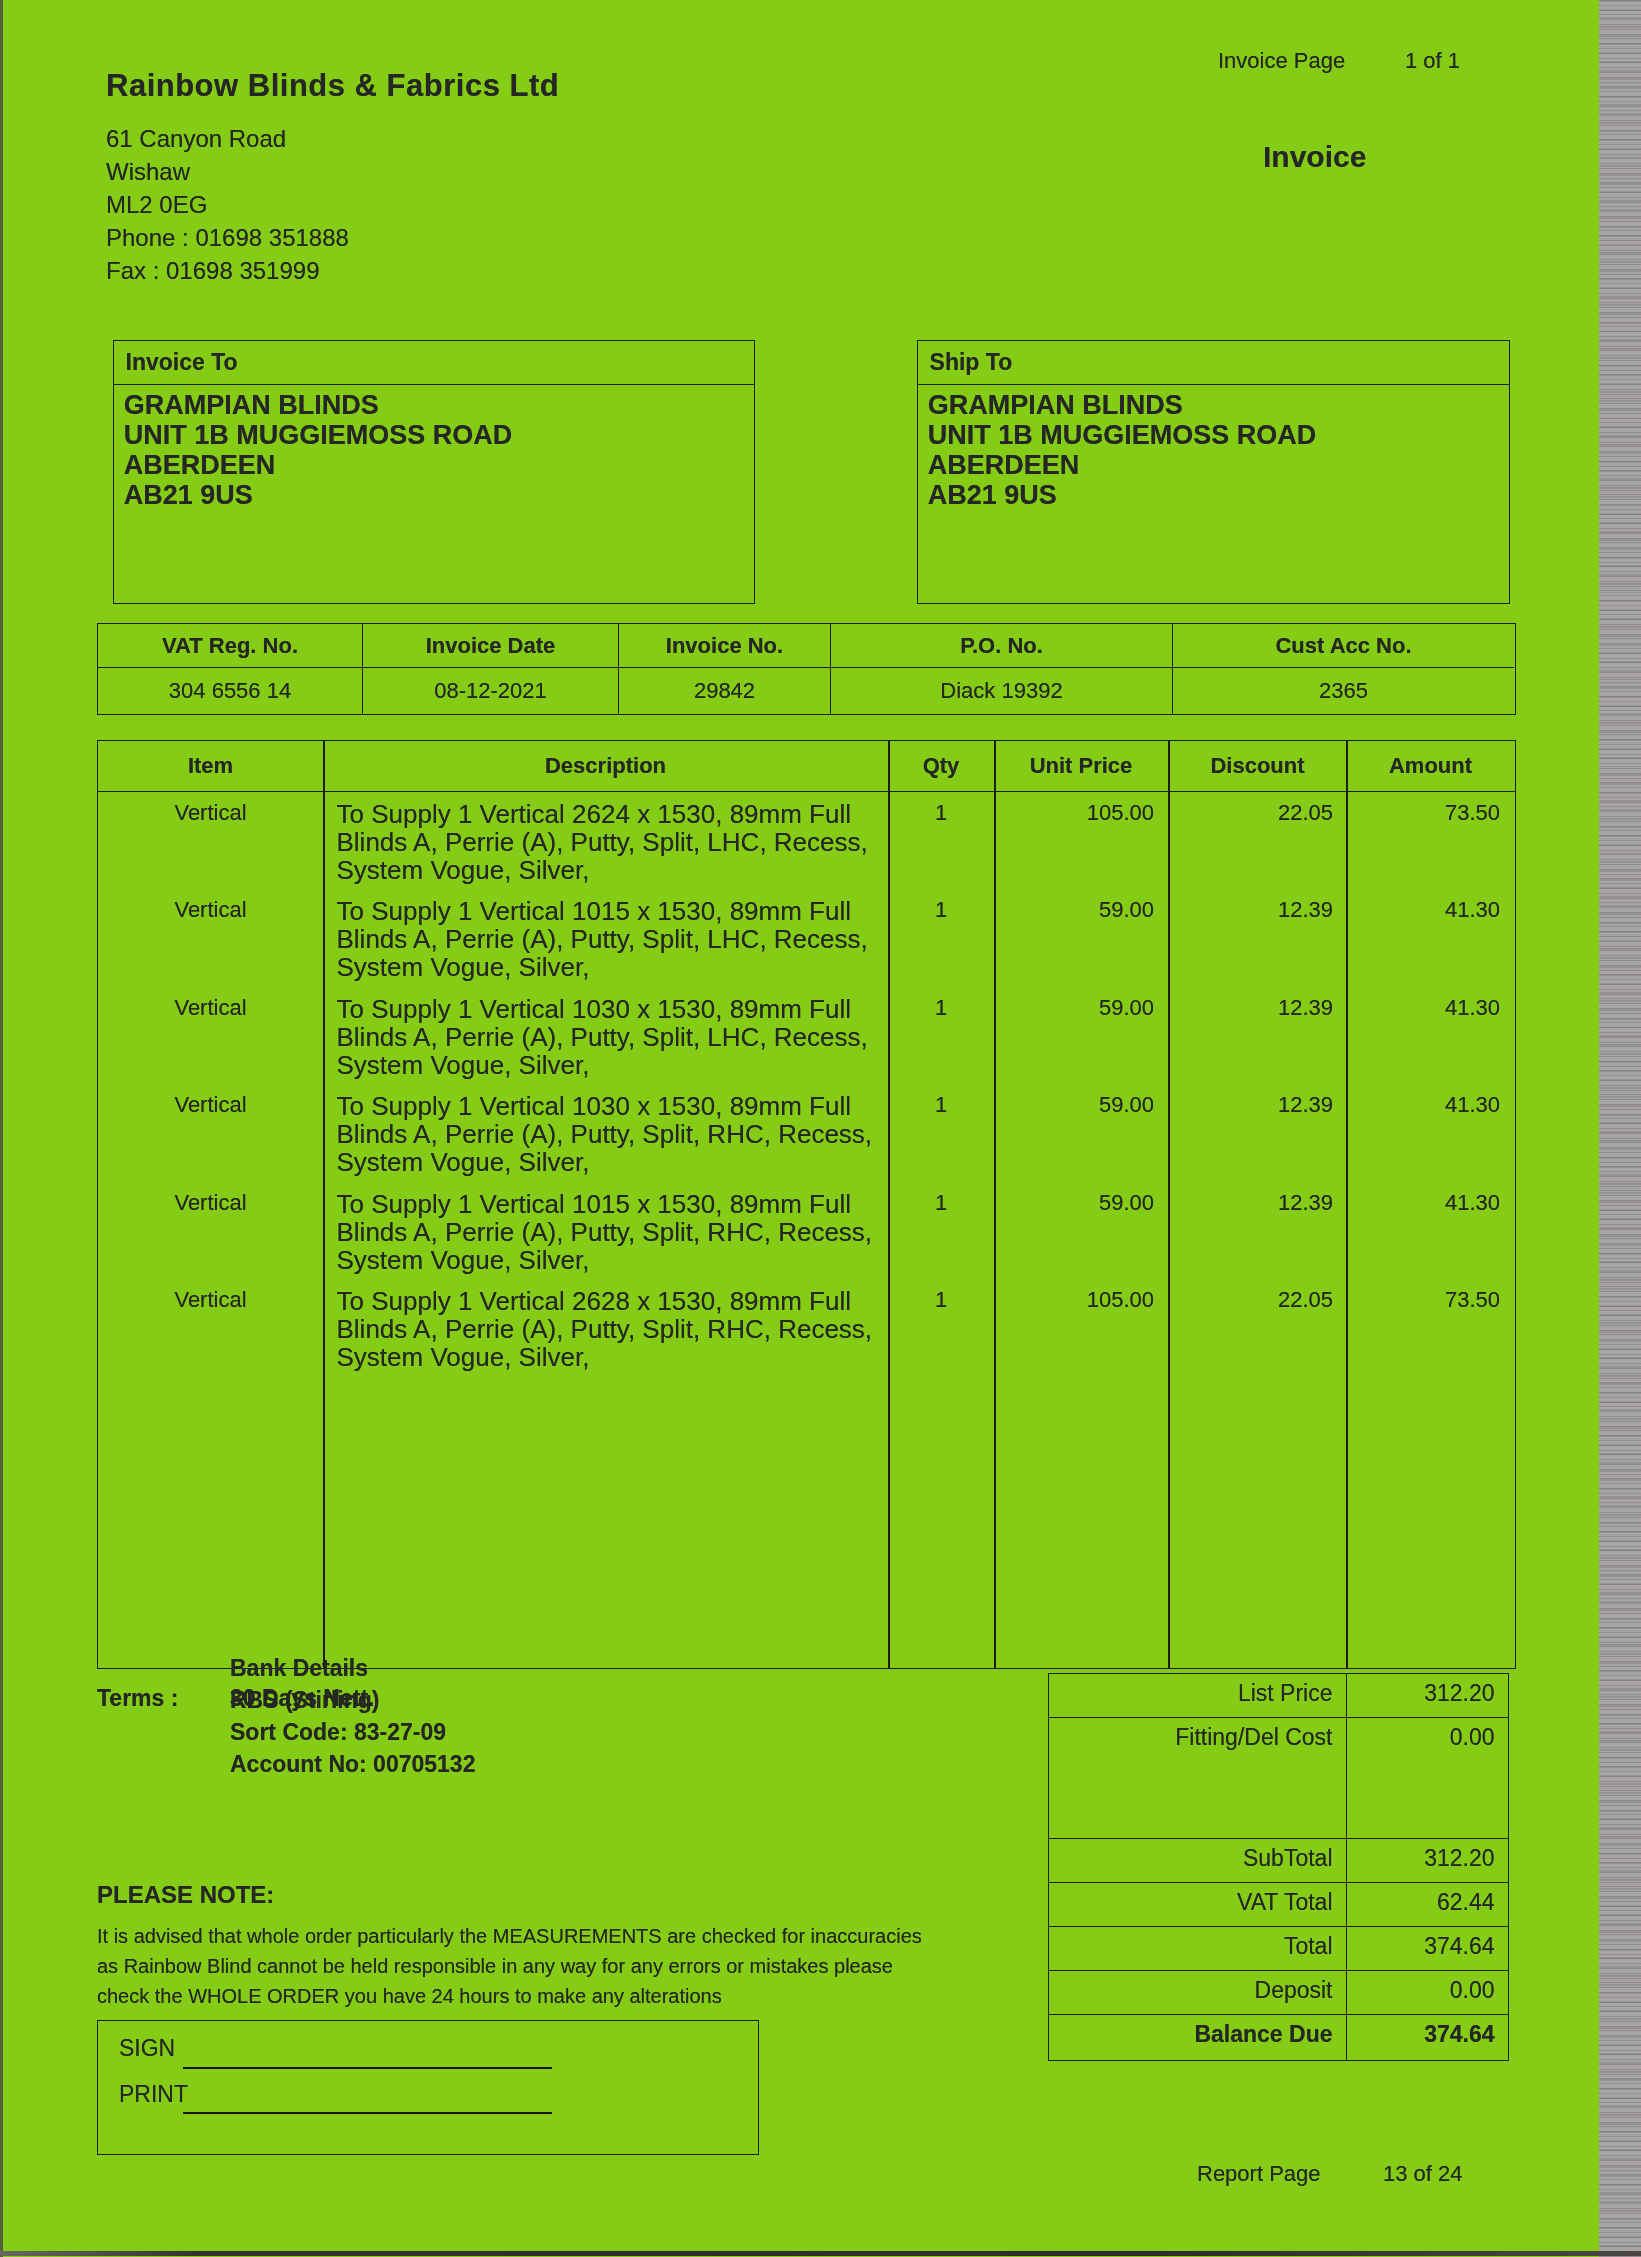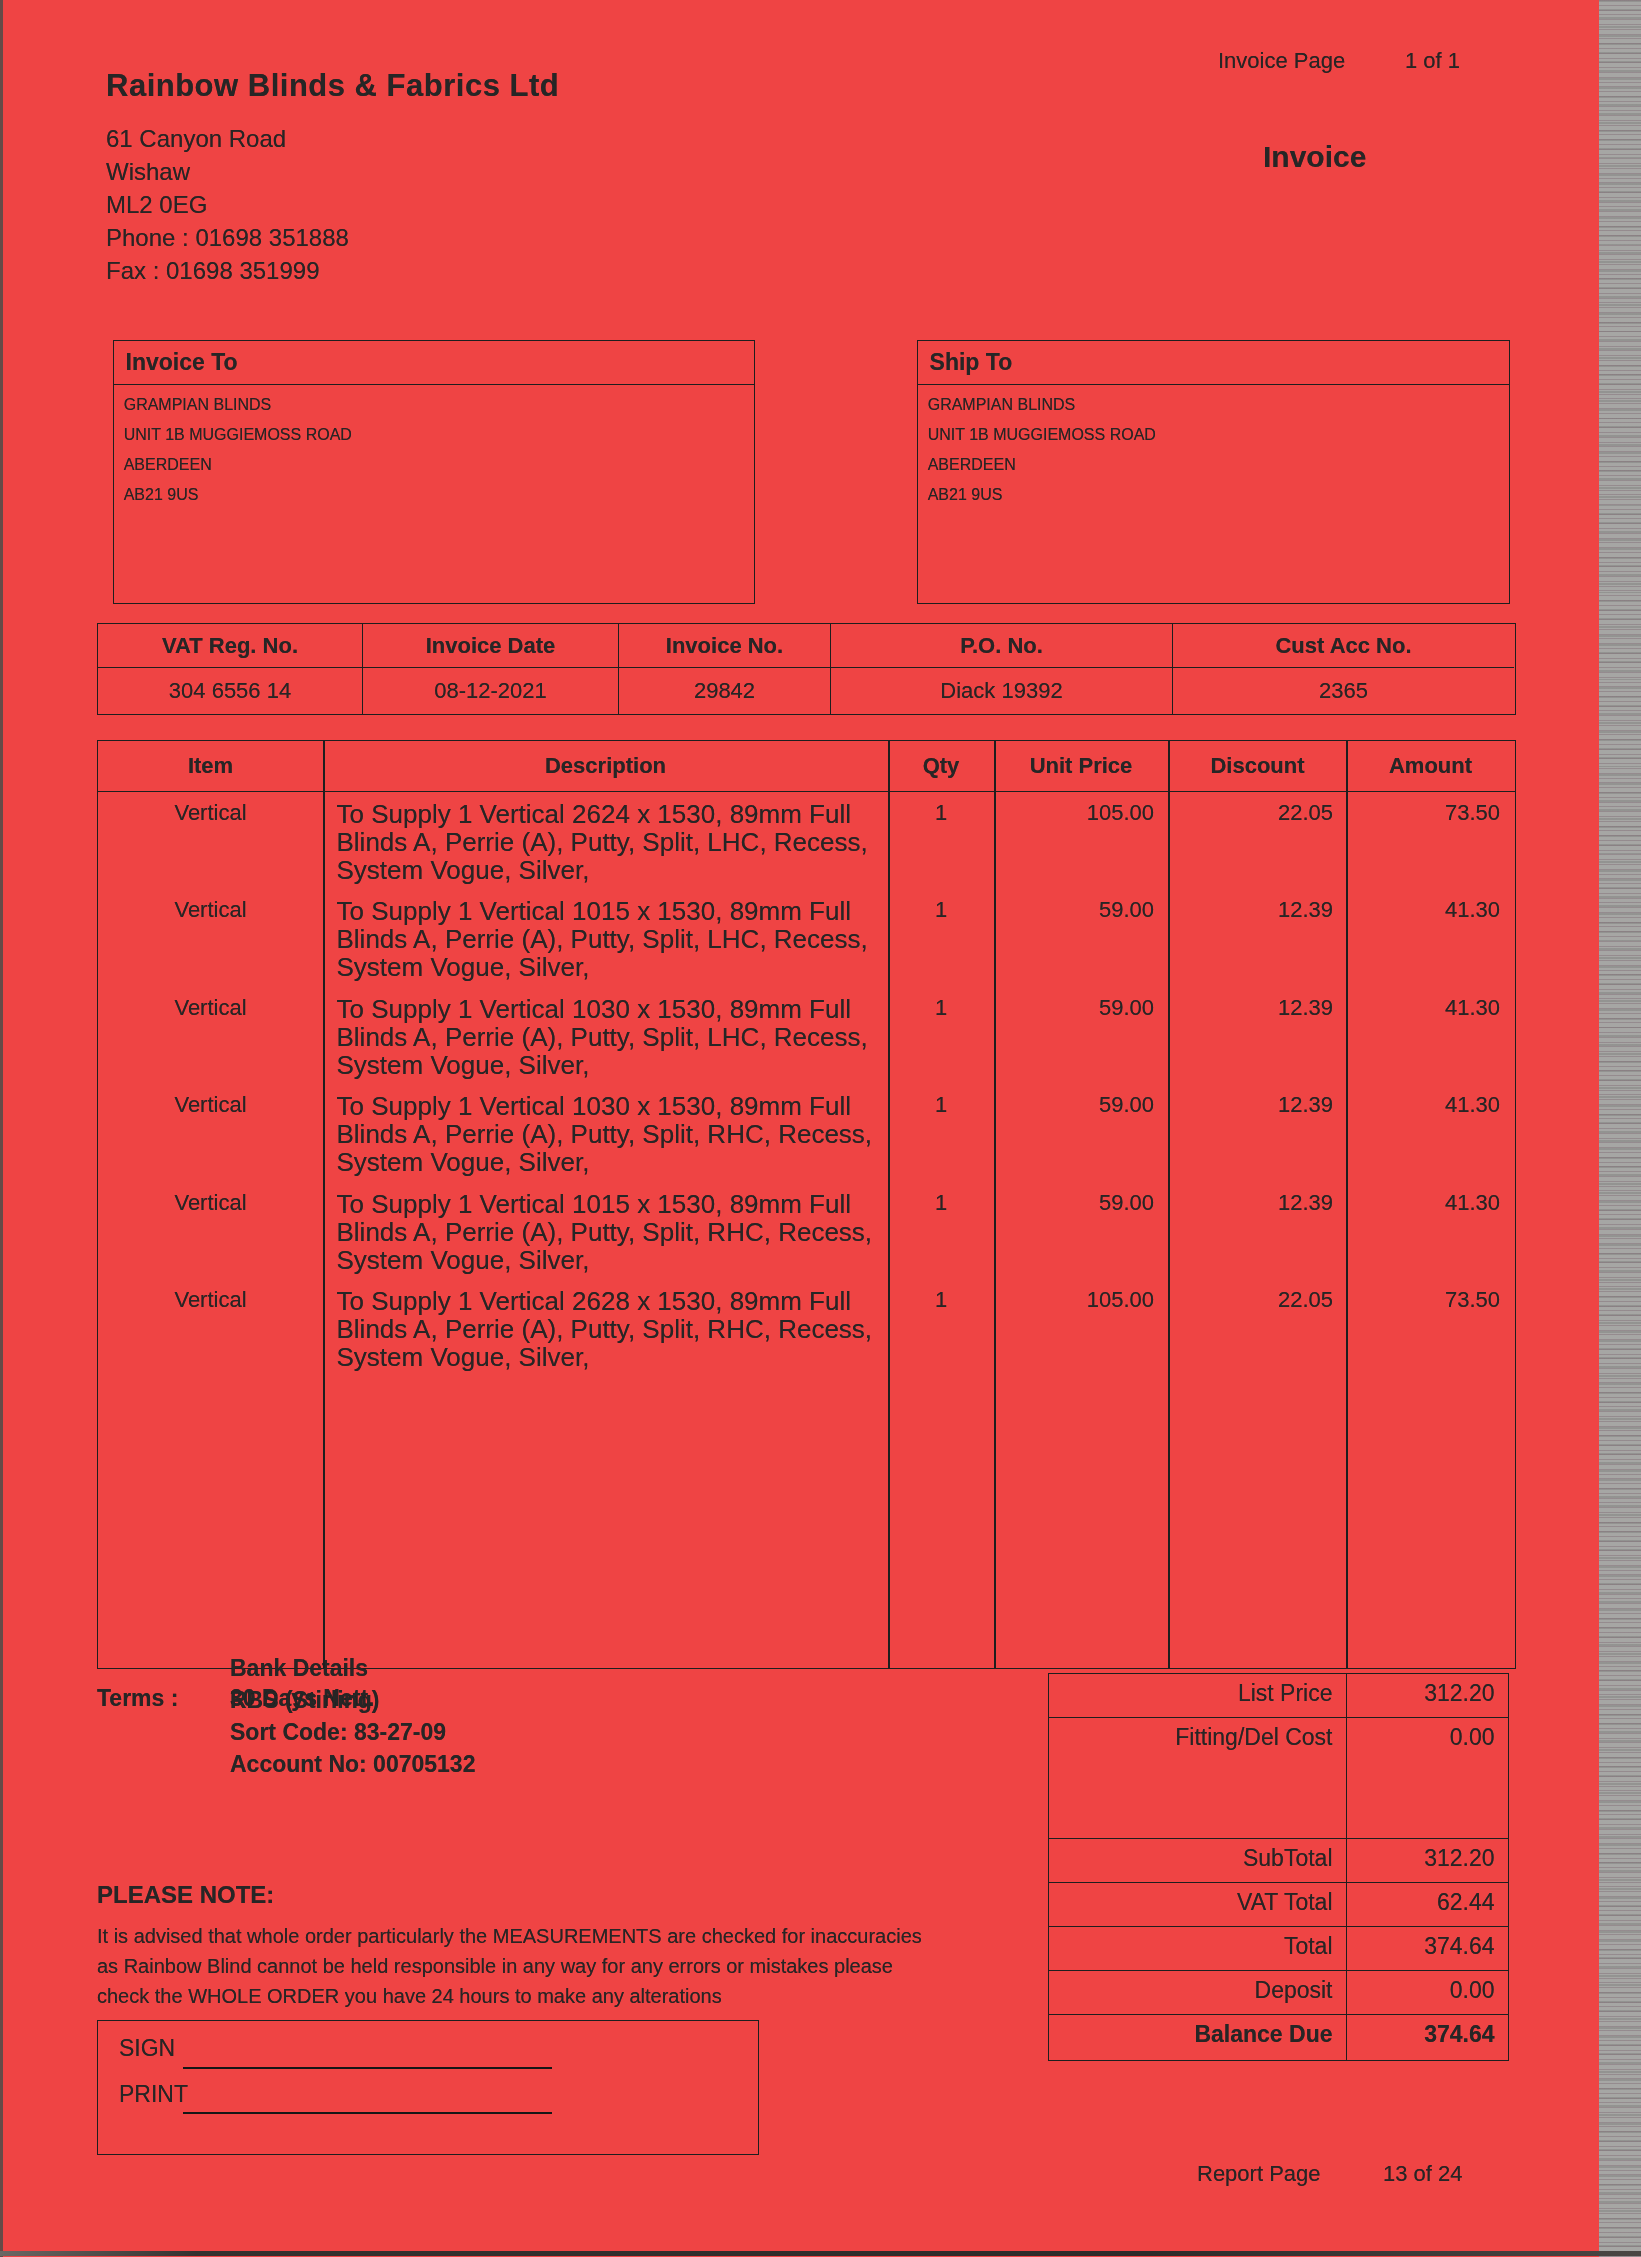--- a/index.html
+++ b/index.html
@@ -1,19 +1,19 @@
 <!DOCTYPE html>
 <html><head>
 <meta charset="utf-8">
 <style>
   html,body{margin:0;padding:0;background:#e8e8e6;}
   .page{
     position:relative;
     width:1641px;height:2257px;
-    background:#ef4444;
+    background:#84cc16;
     font-family:"Liberation Sans","DejaVu Sans",sans-serif;
     color:#262626;
     overflow:hidden;
     text-shadow:0 0 0.4px rgba(0,0,0,.45);
   }
   .abs{position:absolute;}
   .b{font-weight:bold;}
   
   .scan-right{
     position:absolute;top:0;right:0;width:42px;height:2257px;
@@ -28,21 +28,21 @@
   
   .company-name{left:106px;top:68px;font-size:31px;letter-spacing:0.5px;}
   .company-address{left:106px;top:122px;font-size:24px;line-height:33px;}
   .invpage-label{left:1218px;top:48px;font-size:22px;}
   .invpage-value{left:1405px;top:48px;font-size:22px;}
   .doc-title{left:1263px;top:140px;font-size:30px;}
   
   .addr-box{border:1.9px solid #1e1e1e;background:transparent;}
   .addr-box .hd{height:43px;border-bottom:1.9px solid #1e1e1e;display:flex;align-items:center;
     padding-left:11.6px;font-size:23px;font-weight:bold;}
-  .addr-box .bd{padding:4.8px 9.7px;font-size:16px;line-height:30px;}
+  .addr-box .bd{padding:4.8px 9.7px;font-size:27px;line-height:30px;font-weight:bold;}
   
   .meta{left:97px;top:623px;width:1419px;border:1.9px solid #1e1e1e;box-sizing:border-box;}
   .meta .row{display:grid;grid-template-columns:264px 256px 212px 342px 342px;}
   .meta .cell{display:flex;align-items:center;justify-content:center;font-size:22px;}
   .meta .hrow .cell{height:43px;font-weight:bold;}
   .meta .vrow .cell{height:46px;border-top:1.9px solid #1e1e1e;}
   .meta .cell + .cell{border-left:1.9px solid #1e1e1e;}
   
   .items{left:97px;top:728px;width:1419px;height:929px;border:1.9px solid #1e1e1e;box-sizing:border-box;margin-top:12px;}
   .cols{display:grid;grid-template-columns:225px 565px 106px 174px 179px 167px;}

